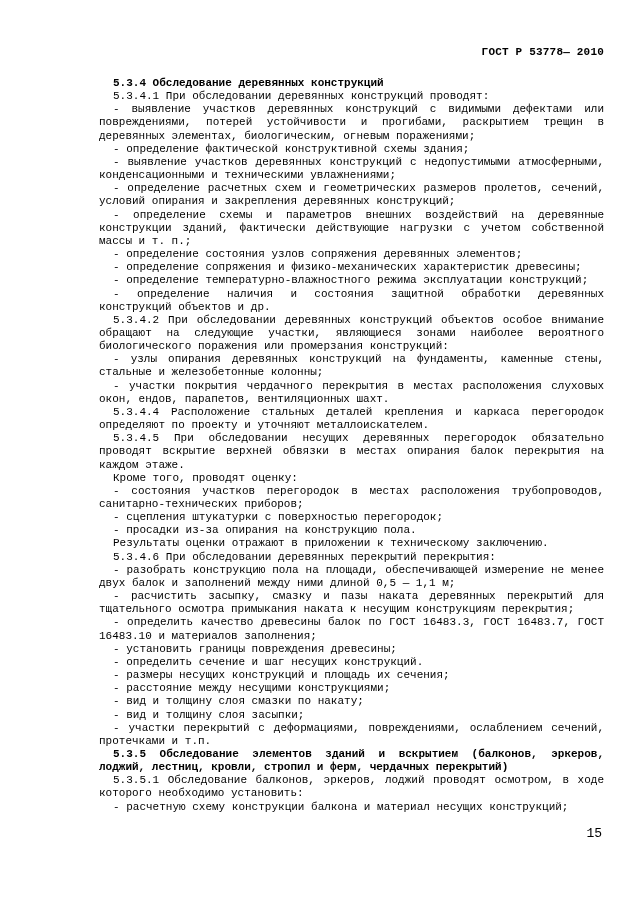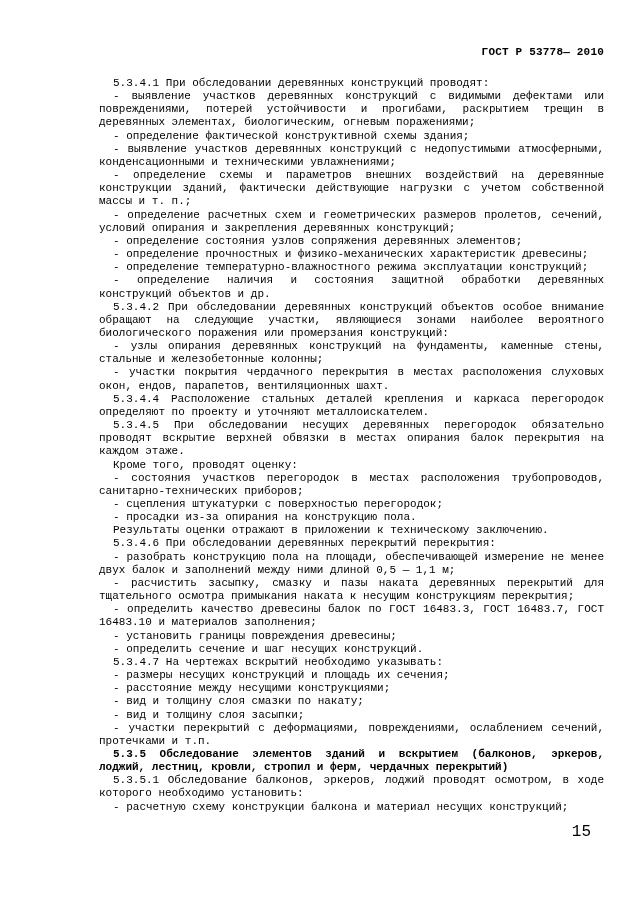--- a/index.html
+++ b/index.html
@@ -39,58 +39,58 @@
     margin: 0;
     padding: 0;
     text-indent: 14px;
   }
   .para.heading {
     font-weight: bold;
   }
   .page-number {
     position: absolute;
     bottom: 72px;
-    right: 75px;
-    font-size: 16px;
+    right: 64px;
+    font-size: 13px;
   }
 </style>
 </head>
 <body>
 
 <div class="page">
   <div class="doc-header">ГОСТ Р 53778— 2010</div>
 
   <div class="content">
+      <p class="para heading">5.3.4 Обследование деревянных конструкций</p>
       <p class="para">5.3.4.1 При обследовании деревянных конструкций проводят:</p>
       <p class="para">- выявление участков деревянных конструкций  с видимыми дефектами или повреждениями, потерей устойчивости и прогибами, раскрытием трещин в деревянных элементах, биологическим, огневым поражениями;</p>
       <p class="para">- определение фактической конструктивной схемы здания;</p>
       <p class="para">- выявление участков деревянных конструкций с недопустимыми атмосферными, конденсационными и техническими увлажнениями;</p>
+      <p class="para">- определение расчетных схем и геометрических размеров пролетов, сечений, условий опирания и закрепления деревянных конструкций;</p>
       <p class="para">- определение схемы и параметров внешних воздействий на деревянные конструкции зданий, фактически действующие нагрузки с учетом собственной массы и т. п.;</p>
-      <p class="para">- определение расчетных схем и геометрических размеров пролетов, сечений, условий опирания и закрепления деревянных конструкций;</p>
       <p class="para">- определение состояния узлов сопряжения деревянных элементов;</p>
-      <p class="para">- определение прочностных и физико-механических характеристик древесины;</p>
+      <p class="para">- определение сопряжения и физико-механических характеристик древесины;</p>
       <p class="para">- определение температурно-влажностного режима эксплуатации конструкций;</p>
       <p class="para">- определение наличия и состояния защитной обработки деревянных конструкций объектов и др.</p>
       <p class="para">5.3.4.2  При обследовании деревянных конструкций объектов особое внимание обращают на следующие участки, являющиеся зонами наиболее вероятного биологического поражения или промерзания конструкций:</p>
       <p class="para">- узлы опирания деревянных конструкций на фундаменты, каменные стены, стальные и железобетонные колонны;</p>
       <p class="para">- участки покрытия чердачного перекрытия в местах расположения слуховых окон, ендов, парапетов, вентиляционных шахт.</p>
       <p class="para">5.3.4.4  Расположение стальных деталей крепления и каркаса перегородок определяют по проекту и уточняют металлоискателем.</p>
       <p class="para">5.3.4.5 При обследовании несущих деревянных перегородок обязательно проводят вскрытие верхней обвязки в местах опирания балок перекрытия на каждом этаже.</p>
       <p class="para">Кроме того, проводят оценку:</p>
       <p class="para">- состояния участков перегородок в местах расположения трубопроводов, санитарно-технических приборов;</p>
       <p class="para">- сцепления штукатурки с поверхностью перегородок;</p>
       <p class="para">- просадки из-за опирания на конструкцию пола.</p>
       <p class="para">Результаты оценки отражают в приложении к техническому заключению.</p>
       <p class="para">5.3.4.6  При обследовании деревянных перекрытий перекрытия:</p>
       <p class="para">- разобрать конструкцию пола на площади, обеспечивающей измерение не менее двух балок и заполнений между ними длиной 0,5 — 1,1 м;</p>
       <p class="para">- расчистить засыпку, смазку и пазы наката деревянных перекрытий для тщательного осмотра примыкания наката к несущим конструкциям перекрытия;</p>
       <p class="para">- определить качество древесины балок по ГОСТ 16483.3, ГОСТ 16483.7, ГОСТ 16483.10 и материалов заполнения;</p>
       <p class="para">- установить границы повреждения древесины;</p>
       <p class="para">- определить сечение и шаг несущих конструкций.</p>
-      <p class="para">5.3.4.7 На чертежах вскрытий необходимо указывать:</p>
       <p class="para">- размеры несущих конструкций и площадь их сечения;</p>
       <p class="para">- расстояние между несущими конструкциями;</p>
       <p class="para">- вид и толщину слоя смазки по накату;</p>
       <p class="para">- вид и толщину слоя засыпки;</p>
       <p class="para">- участки перекрытий с деформациями, повреждениями, ослаблением сечений, протечками и т.п.</p>
       <p class="para heading">5.3.5 Обследование элементов зданий и вскрытием (балконов, эркеров, лоджий, лестниц, кровли, стропил и ферм, чердачных перекрытий)</p>
       <p class="para">5.3.5.1 Обследование балконов, эркеров, лоджий проводят осмотром, в ходе которого необходимо установить:</p>
       <p class="para">- расчетную схему конструкции балкона и материал несущих конструкций;</p>
     </div>
 

